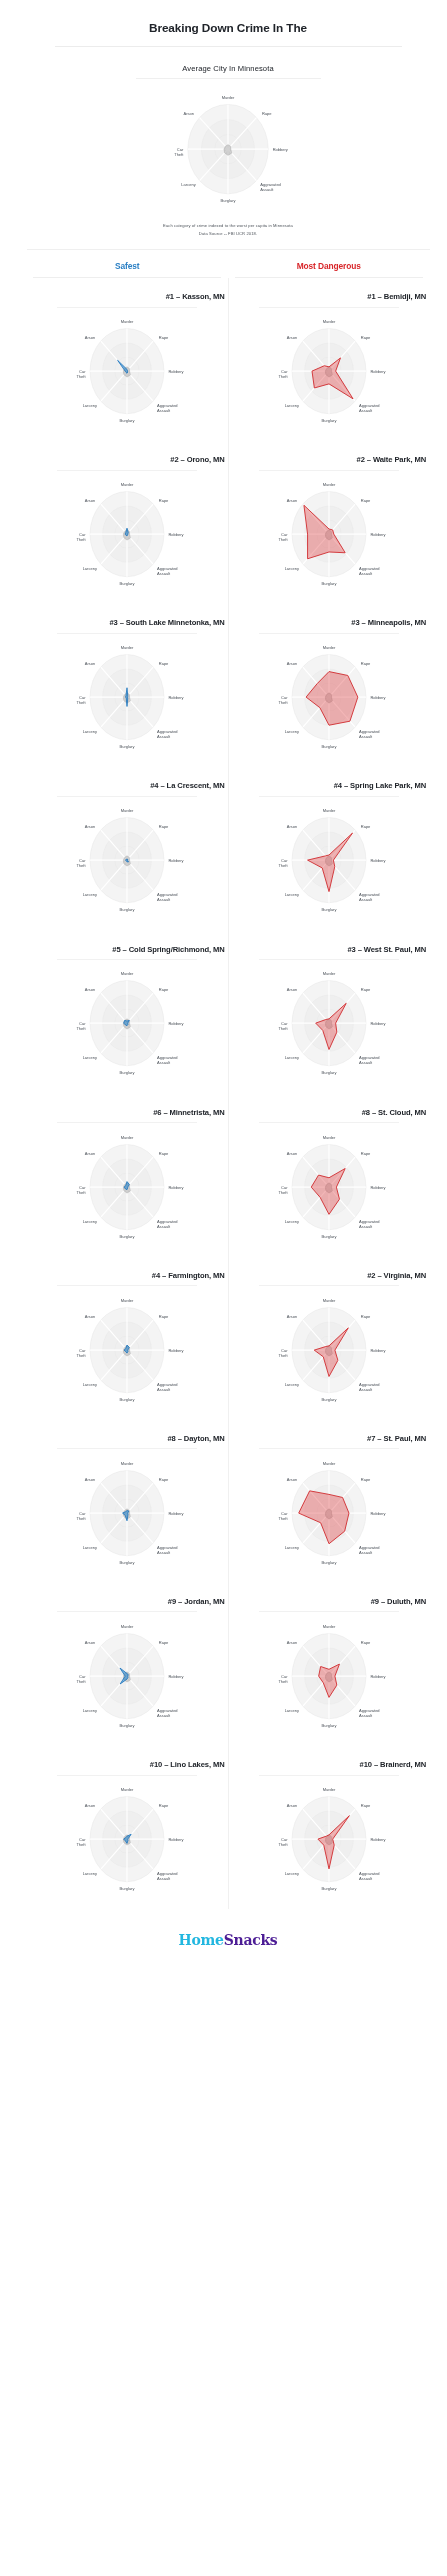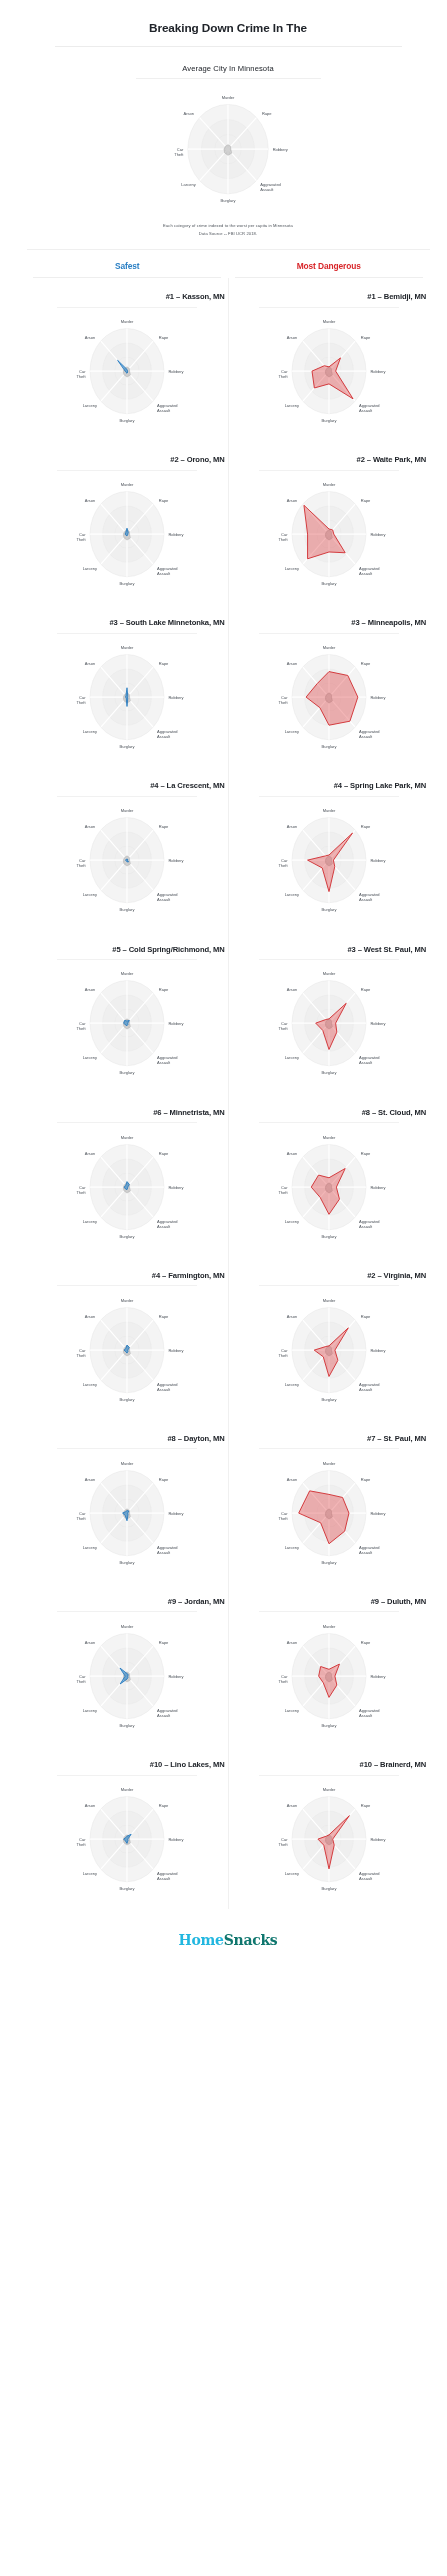--- a/index.html
+++ b/index.html
@@ -46,21 +46,21 @@
   .spoke{stroke:#ffffff;stroke-width:2.1;}
   .axis-label{font-family:"Liberation Sans",sans-serif;font-size:7.2px;fill:#4a5058;}
   .poly-avg{fill:#a9a9a9;fill-opacity:.52;stroke:#a0a0a0;stroke-width:.7;}
   .poly-safe{fill:#2f86c8;fill-opacity:.62;stroke:#1f76bd;stroke-width:1.5;stroke-linejoin:round;}
   .poly-danger{fill:#e0484a;fill-opacity:.40;stroke:#d02a2e;stroke-width:1.6;stroke-linejoin:round;}
 
   
   .footer{padding:23.5px 0 19px 0;text-align:center;}
   .logo{font-family:"DejaVu Serif",serif;font-weight:bold;font-size:14px;letter-spacing:-0.3px;}
   .logo .a{color:#22b7e0;}
-  .logo .b{color:#0f766e;}
+  .logo .b{color:#4c1d95;}
   .foot-rule{height:0.6px;background:#ededed;width:403px;margin:14.6px auto 0 auto;}
 </style>
 </head>
 <body>
 
 <div class="page">
  <div class="inner">
 
   <div class="header">
     <div class="title-line">Breaking Down Crime In The</div>

